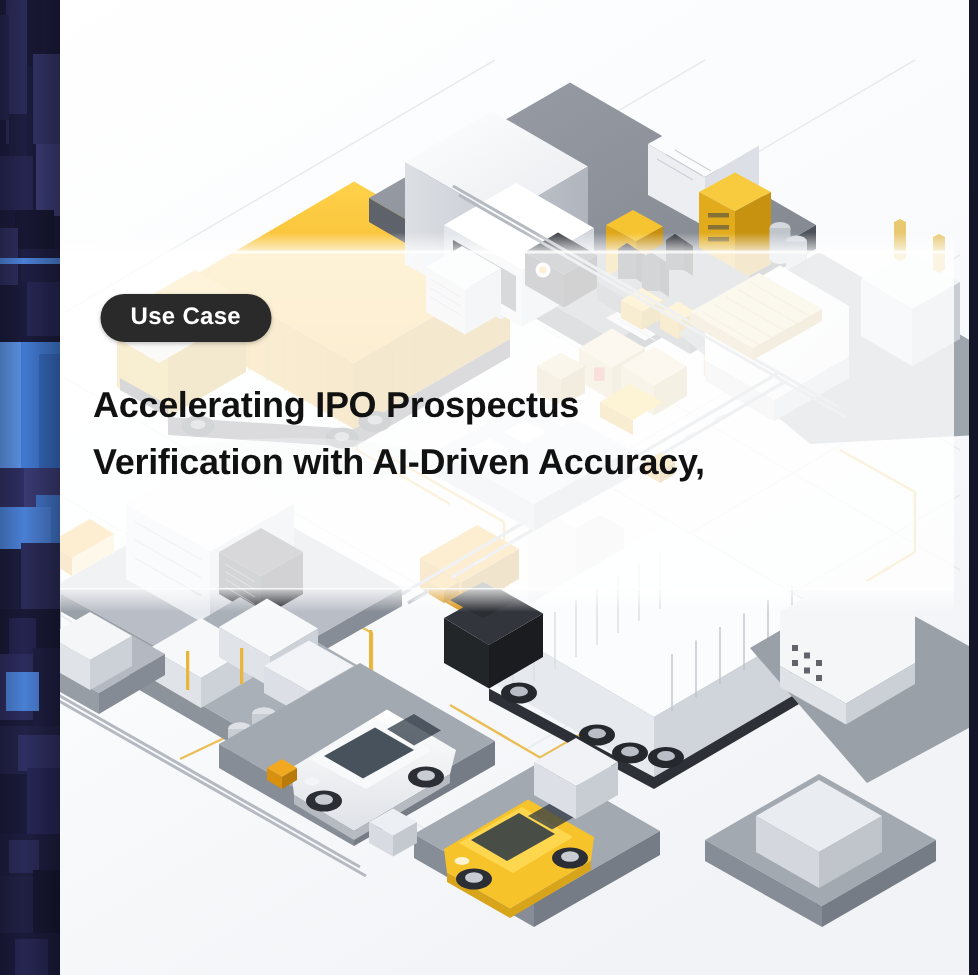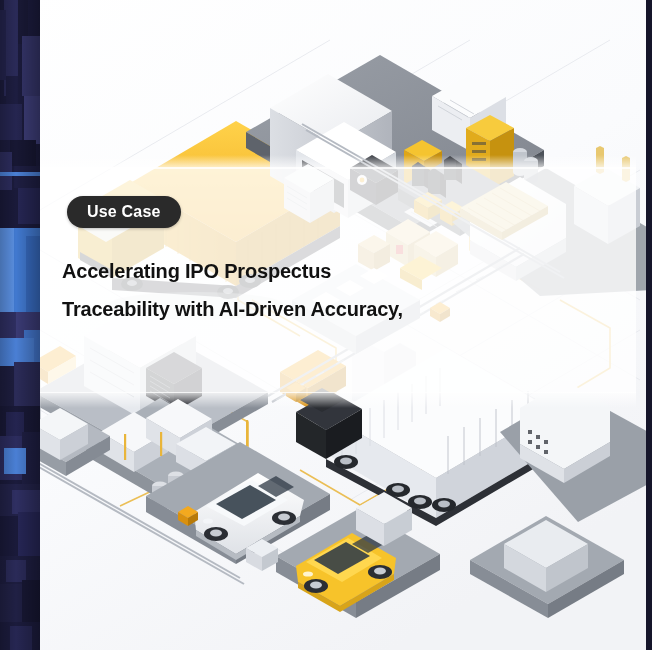--- a/index.html
+++ b/index.html
@@ -37,21 +37,21 @@
   
   .content{position:absolute;left:0;top:0;width:652px;height:650px;z-index:20;}
 
   .badge{position:absolute;left:67px;top:196px;height:32px;
          display:flex;align-items:center;justify-content:center;
          padding:0 20px;border-radius:16px;background:#2a2a2a;
          color:#ffffff;font-size:16px;font-weight:bold;letter-spacing:.2px;
          box-shadow:0 1px 3px rgba(0,0,0,.25);}
 
   .headline{position:absolute;left:62px;top:252px;width:500px;
-            color:#111111;font-size:20px;font-weight:bold;
+            color:#111111;font-size:24px;font-weight:bold;
             line-height:38px;letter-spacing:-0.2px;}
   .headline .ln{display:block;white-space:nowrap;}
 </style>
 </head>
 <body>
 
 <div id="stage">
 
   <div class="iso">
     <svg width="652" height="650" viewBox="0 0 652 650" xmlns="http://www.w3.org/2000/svg">
@@ -538,21 +538,21 @@
   <div class="scrim-fade-t"></div>
   <div class="scrim"></div>
   <div class="scrim-fade-b"></div>
 
   <div class="content">
 
     <div class="badge">Use Case</div>
 
     <div class="headline">
       <span class="ln">Accelerating IPO Prospectus</span>
-      <span class="ln">Traceability with AI-Driven Accuracy,</span>
+      <span class="ln">Verification with AI-Driven Accuracy,</span>
     </div>
 
   </div>
 
   <div class="left-band">
 
     <div class="blk" style="left:0;top:0;width:40px;height:650px;background:#1b1b3c;"></div>
     <div class="blk" style="left:4px;top:0;width:14px;height:96px;background:#2a2a58;"></div>
     <div class="blk" style="left:18px;top:0;width:10px;height:44px;background:#191936;"></div>
     <div class="blk" style="left:0;top:10px;width:6px;height:70px;background:#23234c;"></div>

